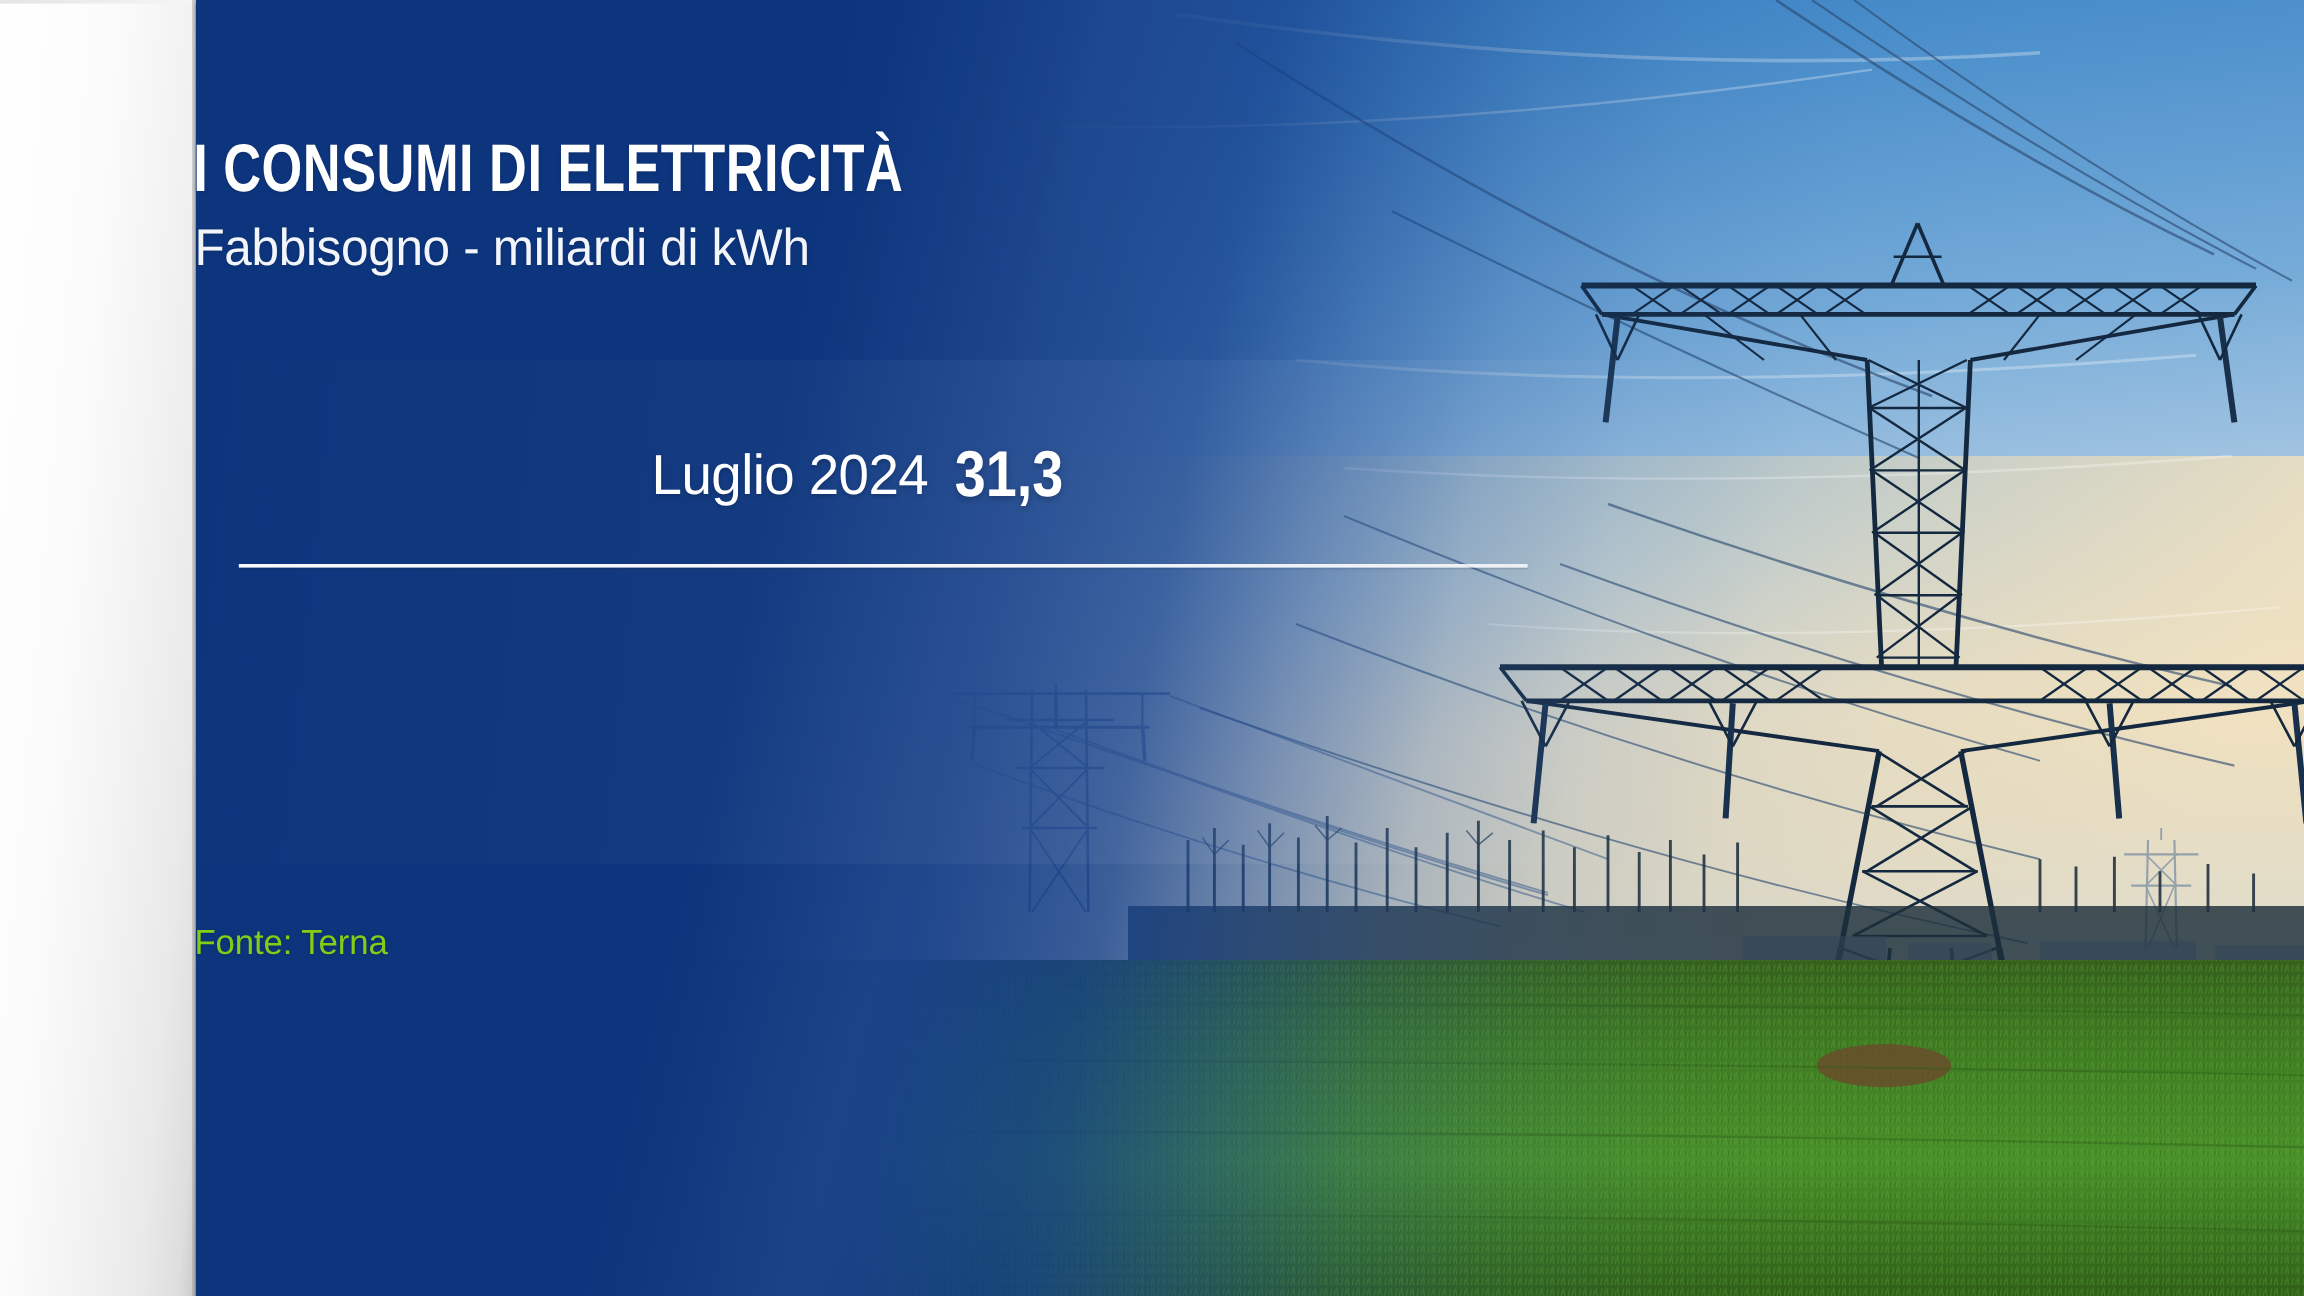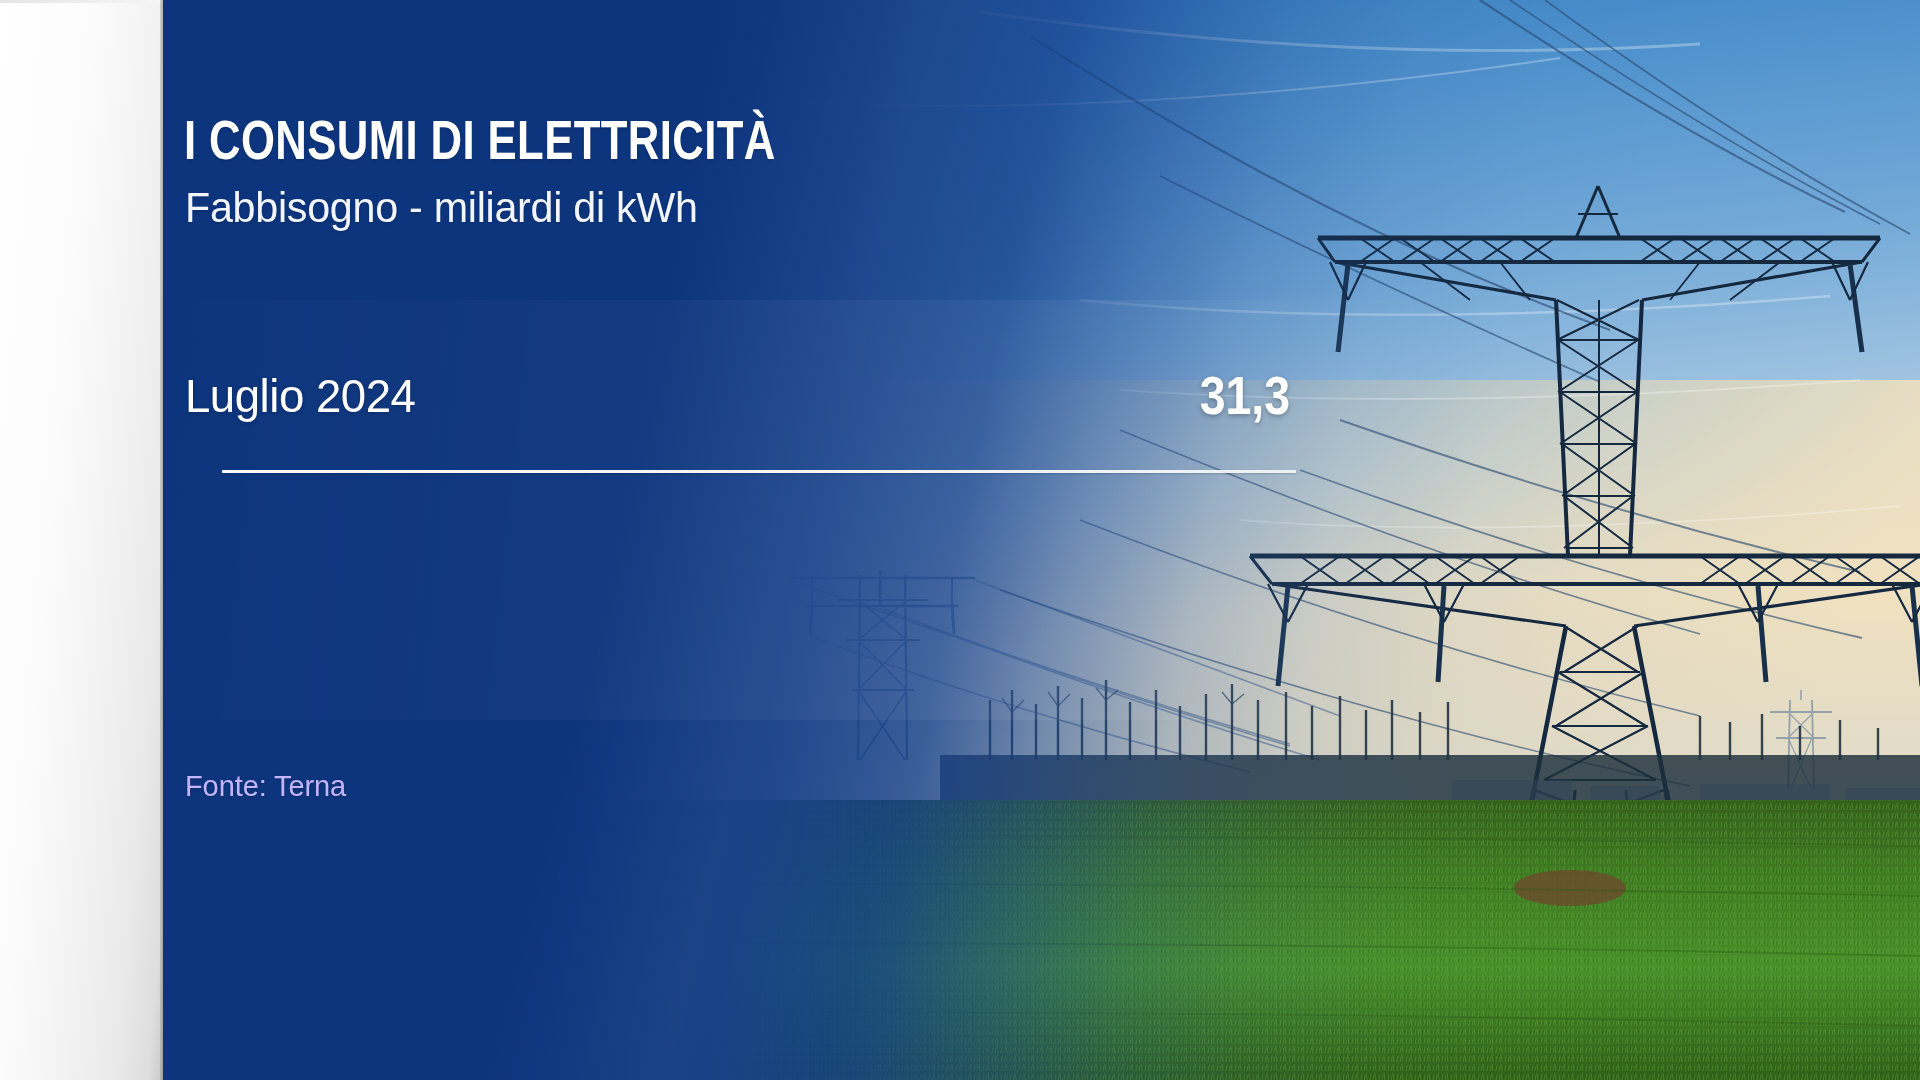--- a/index.html
+++ b/index.html
@@ -80,21 +80,21 @@
   }
   .left-strip-topline {
     position:absolute; left:0; top:0;
     width:163px; height:3px;
     background:linear-gradient(90deg,#e4e4e4,#f6f6f6);
   }
 
   
   .content {
     position:absolute;
-    left:184px; top:0;
+    left:161px; top:0;
     width:1300px; height:1080px;
   }
 
   .title {
     position:absolute; left:0; top:112px;
     color:#ffffff;
     font-family:"Liberation Sans Narrow","Liberation Sans", sans-serif;
     font-weight:bold;
     font-size:56px;
     letter-spacing:0.5px;
@@ -125,21 +125,21 @@
     width:1112px;
   }
   .row {
     position:relative;
     height:128px;
   }
   .row-inner {
     position:relative;
     display:flex;
     align-items:center;
-    justify-content:space-between;
+    justify-content:center;
     height:100px;
     padding:0 6px 0 1px;
   }
   .row-label {
     color:#ffffff;
     font-size:47px;
     font-weight:400;
     letter-spacing:-0.5px;
     white-space:nowrap;
     transform:scaleX(0.97);
@@ -164,21 +164,21 @@
     background:linear-gradient(90deg,
         rgba(255,255,255,0.97) 0%,
         rgba(255,255,255,0.95) 60%,
         rgba(255,255,255,0.88) 88%,
         rgba(255,255,255,0.80) 100%);
     box-shadow:0 1px 2px rgba(0,0,0,0.18);
   }
 
   .source {
     position:absolute; left:1px; top:770px;
-    color:#c4b5fd;
+    color:#84cc16;
     font-size:29px;
     font-weight:400;
     letter-spacing:-0.1px;
     white-space:nowrap;
     text-shadow:0 1px 3px rgba(0,0,0,0.2);
   }
 </style>
 </head>
 <body>
 

